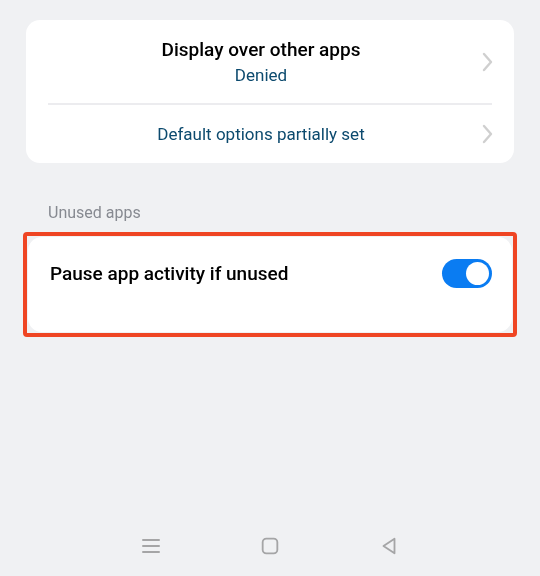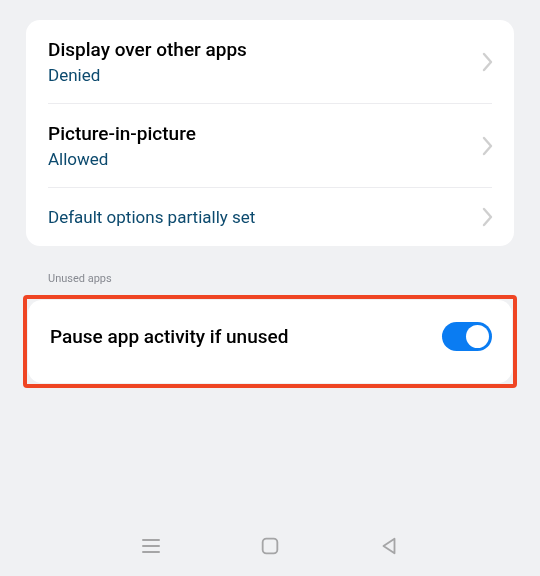--- a/index.html
+++ b/index.html
@@ -8,20 +8,21 @@
       height: 576px;
       background: #f0f1f3;
       font-family: -apple-system, BlinkMacSystemFont, 'Segoe UI', Roboto, sans-serif;
       position: relative;
     }
     .card {
       background: #fff;
       border-radius: 14px;
       margin: 20px 26px 8px 26px;
       overflow: hidden;
+      text-align: center;
     }
     .row {
       display: flex;
       align-items: center;
       padding: 18px 20px 18px 22px;
       position: relative;
     }
     .row-content {
       flex: 1;
     }
@@ -41,39 +42,39 @@
       opacity: 0.26;
       margin-left: 8px;
       flex-shrink: 0;
     }
     .divider {
       height: 1px;
       background: #ececef;
       margin: 0 22px;
     }
     .section-header {
-      font-size: 11px;
+      font-size: 16px;
       color: #878a91;
-      margin: 26px 0 10px 48px;
+      margin: 40px 0 10px 48px;
     }
     .highlight-box {
       border: 4px solid #ef4523;
       border-radius: 4px;
       margin: 0 23px;
       padding: 1px;
     }
     .toggle-card {
       background: #fff;
       border-radius: 14px;
       overflow: hidden;
     }
     .toggle-row {
       display: flex;
       align-items: center;
-      padding: 22px 20px 32px 22px;
+      padding: 22px 20px 44px 22px;
       justify-content: center;
     }
     .toggle-title {
       flex: 1;
       font-size: 19px;
       font-weight: 500;
       color: #000;
     }
     .switch {
       width: 50px;
@@ -119,29 +120,20 @@
   <div class="row">
     <div class="row-content">
       <div class="row-title">Display over other apps</div>
       <div class="row-status">Denied</div>
     </div>
     <svg class="chevron" viewBox="0 0 12 22">
         <polyline points="2,3 9,11 2,19" fill="none" stroke="#4b4b4b" stroke-width="2.4" stroke-linecap="round" stroke-linejoin="round"></polyline>
       </svg>
   </div>
   <div class="divider"></div>
-  <div class="row">
-    <div class="row-content">
-      <div class="row-title">Picture-in-picture</div>
-      <div class="row-status">Allowed</div>
-    </div>
-    <svg class="chevron" viewBox="0 0 12 22">
-        <polyline points="2,3 9,11 2,19" fill="none" stroke="#4b4b4b" stroke-width="2.4" stroke-linecap="round" stroke-linejoin="round"></polyline>
-      </svg>
-  </div>
   <div class="divider"></div>
   <div class="row">
     <div class="row-content">
       <div class="row-status">Default options partially set</div>
     </div>
     <svg class="chevron" viewBox="0 0 12 22">
         <polyline points="2,3 9,11 2,19" fill="none" stroke="#4b4b4b" stroke-width="2.4" stroke-linecap="round" stroke-linejoin="round"></polyline>
       </svg>
   </div>
 </div>

